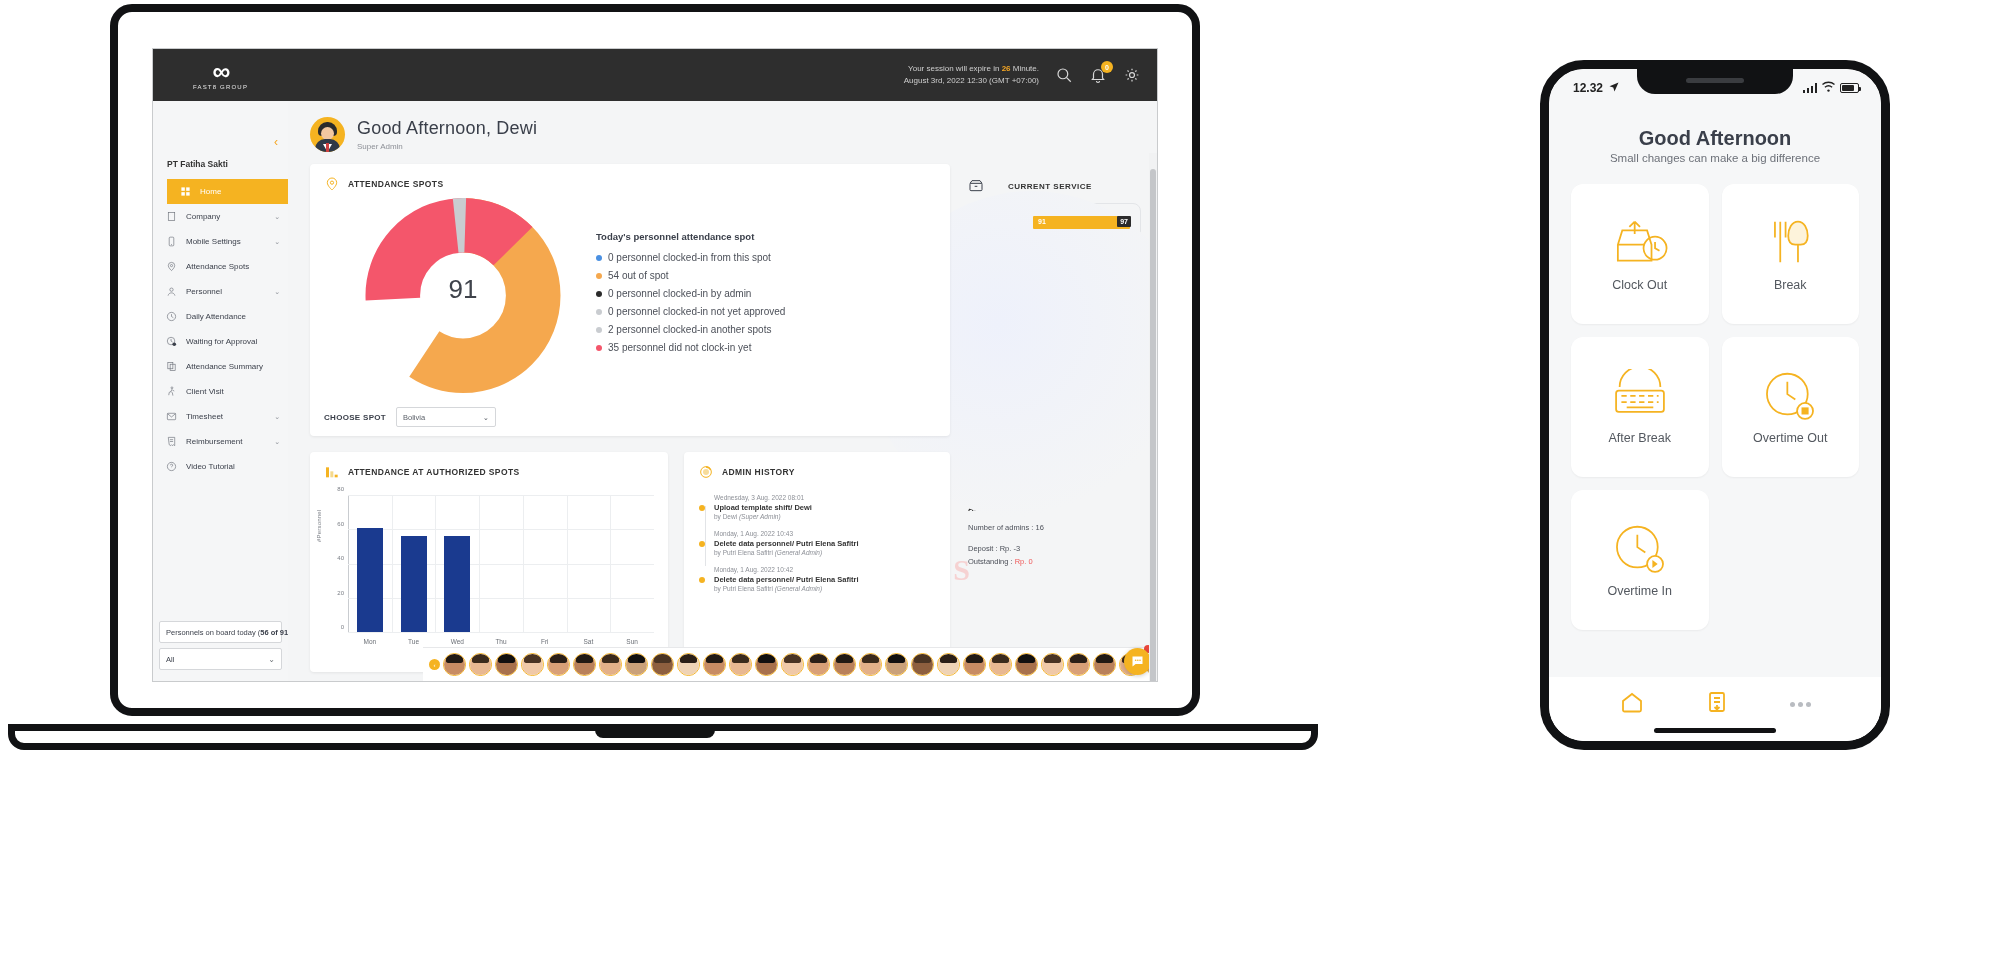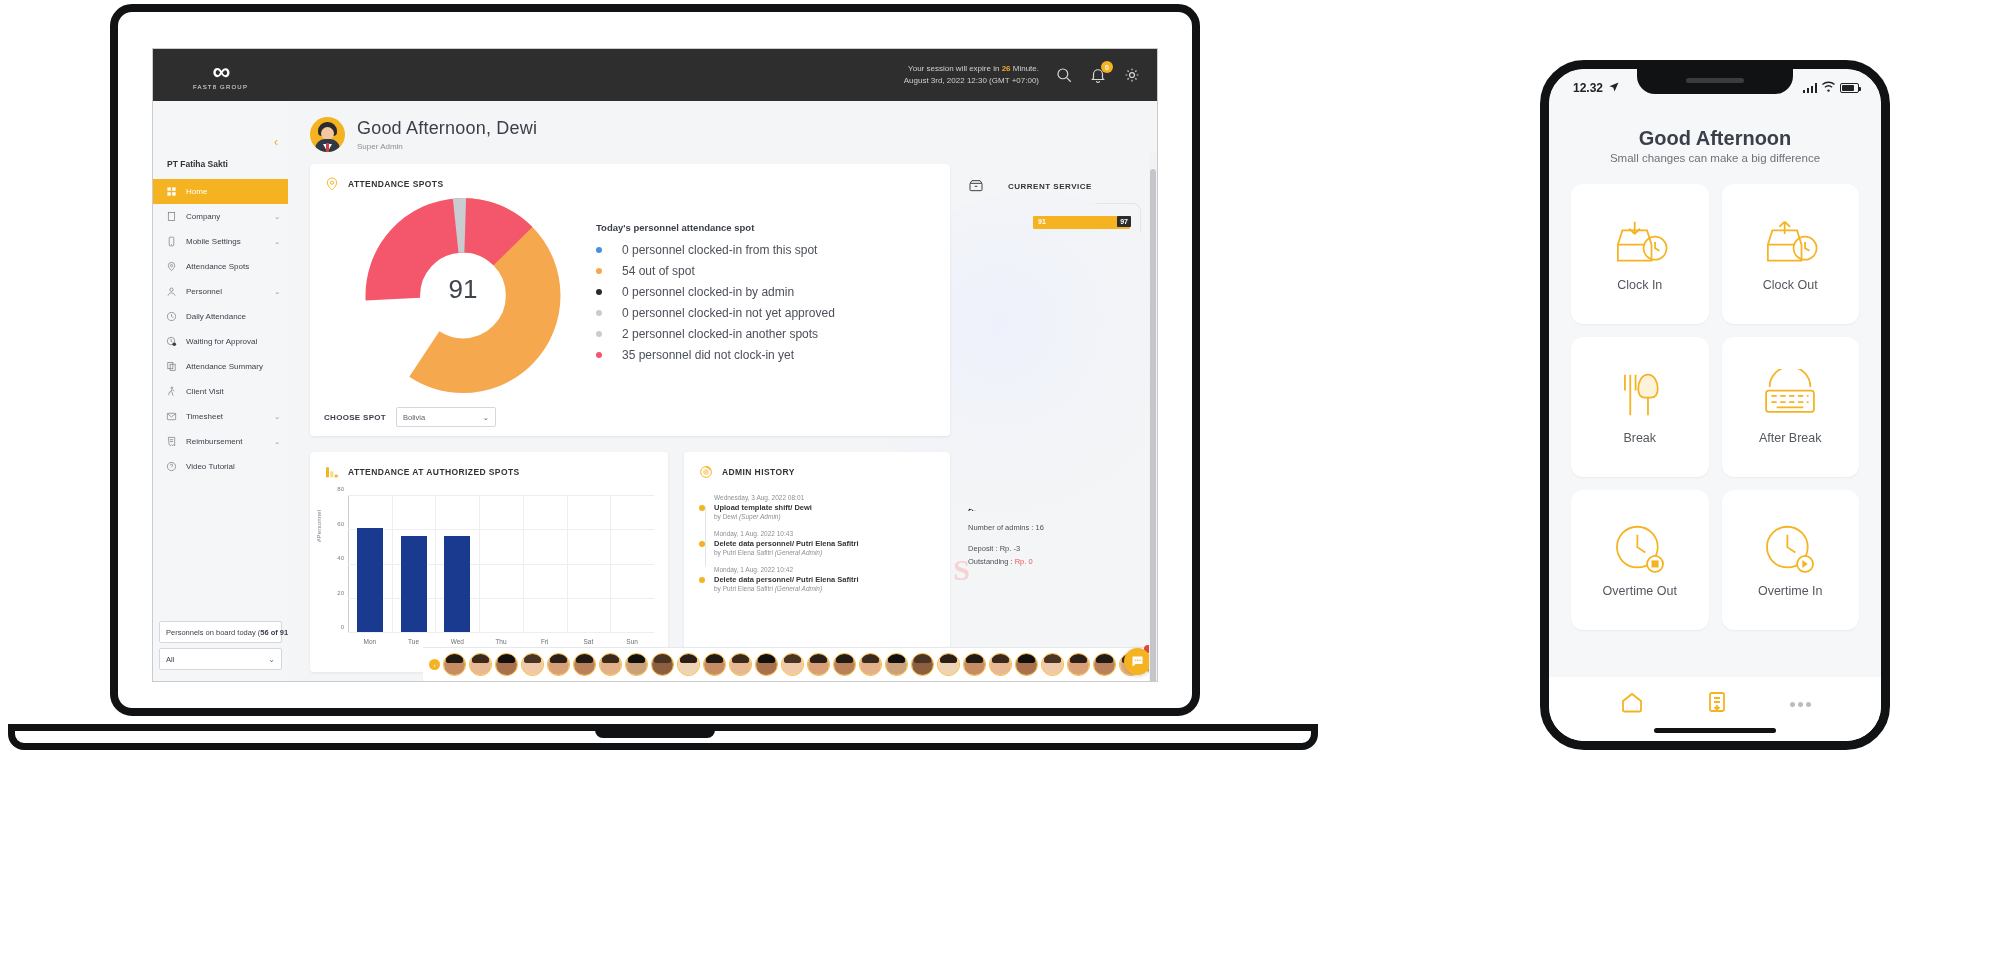--- a/index.html
+++ b/index.html
@@ -62,21 +62,21 @@
   .company-name { font-size:8.5px; font-weight:700; color:#333;margin-top:44px; }
   .collapse { color:#f5a623; font-size:12px; line-height:10px; cursor:pointer; }
   .nav-item {
     display:flex; align-items:center; gap:9px; height:25px; padding:0 8px 0 13px;
     font-size:8px; color:#3a3f4a; cursor:pointer;
   }
   .nav-item .ni-ico { width:11px; height:11px; flex:0 0 11px; display:block; }
   .nav-item .ni-ico svg { width:11px; height:11px; stroke:#6a6f78; fill:none; stroke-width:1.4; }
   .nav-item .lbl { flex:1; white-space:nowrap; }
   .nav-item .chev { font-size:7px; color:#8b8f96; }
-  .nav-item.active { background:#f5b321; color:#fff; }
+  .nav-item.active { background:#f5b321; color:#fff;margin-left:14px; }
   .nav-item.active .ni-ico svg { stroke:#fff; fill:none; }
   .nav-item.active .lbl { color:#fff; }
 
   
   .side-selects { position:absolute; bottom:6px; left:0; width:100%; padding:0 6px; }
   .sel {
     background:#fff; border:1px solid #d5d7da; height:22px; border-radius:2px;
     display:flex; align-items:center; justify-content:space-between;
     padding:0 6px; font-size:7.5px; color:#3a3f4a; margin-bottom:5px; cursor:pointer;
     white-space:nowrap;
@@ -123,21 +123,21 @@
   .spots-card { height:272px; position:relative; }
   .donut-wrap { display:flex; align-items:center; padding:6px 0 0 0; }
   .donut { width:230px; height:195px; position:relative; margin-left:38px; }
   .donut svg { width:230px; height:195px; overflow:visible; }
   .donut-num {
     position:absolute; left:0; right:0; top:76px; text-align:center;
     font-size:26px; color:#3f434b; font-weight:400;
   }
   .legend { margin-left:18px; }
   .legend h4 { font-size:9.5px; color:#3a3f4a; font-weight:700; margin-bottom:10px; }
-  .lg-row { display:flex; align-items:center; gap:20px; margin-bottom:7px; font-size:12px; color:#4c5059; }
+  .lg-row { display:flex; align-items:center; gap:6px; margin-bottom:7px; font-size:10px; color:#4c5059; }
   .dot { width:6px; height:6px; border-radius:50%; flex:0 0 6px; }
   .spot-pick { display:flex; align-items:center; gap:10px; padding:14px 0 0 14px; }
   .spot-pick .lab { font-size:8px; font-weight:700; color:#3a3f4a; letter-spacing:.3px; }
   .spot-sel {
     width:100px; height:20px; border:1px solid #d5d7da; border-radius:2px; background:#fff;
     display:flex; align-items:center; justify-content:space-between; padding:0 6px;
     font-size:7.5px; color:#5a5f68; cursor:pointer;
   }
 
   
@@ -891,29 +891,20 @@
 
     <div class="p-greet">
       <h2>Good Afternoon</h2>
       <p>Small changes can make a big difference</p>
     </div>
 
     <div class="p-grid">
       <div class="p-tile">
         <svg viewBox="0 0 70 58">
             <path d="M10 32h30M10 32l5-16h28l5 16v18H10z"></path>
-            <path d="M29 6v14M29 20l-6-6M29 20l6-6"></path>
-            <circle cx="52" cy="36" r="13"></circle>
-            <path d="M52 29v7l5 3"></path>
-          </svg>
-        <span>Clock In</span>
-      </div>
-      <div class="p-tile">
-        <svg viewBox="0 0 70 58">
-            <path d="M10 32h30M10 32l5-16h28l5 16v18H10z"></path>
             <path d="M29 20V6M29 6l-6 6M29 6l6 6"></path>
             <circle cx="52" cy="36" r="13"></circle>
             <path d="M52 29v7l5 3"></path>
           </svg>
         <span>Clock Out</span>
       </div>
       <div class="p-tile">
         <svg viewBox="0 0 70 58">
             <path d="M18 6v18M24 6v18M30 6v18M24 24v28"></path>
             <path d="M44 6c7 0 11 8 11 16s-4 10-8 10h-6c-4 0-8-2-8-10S37 6 44 6z" fill="#fdf3db"></path>

